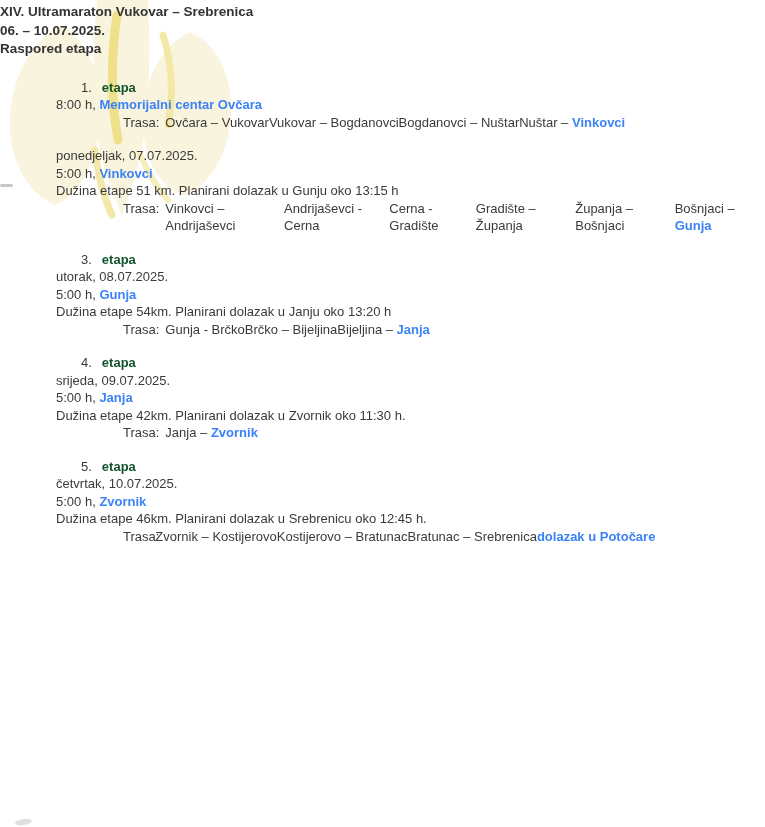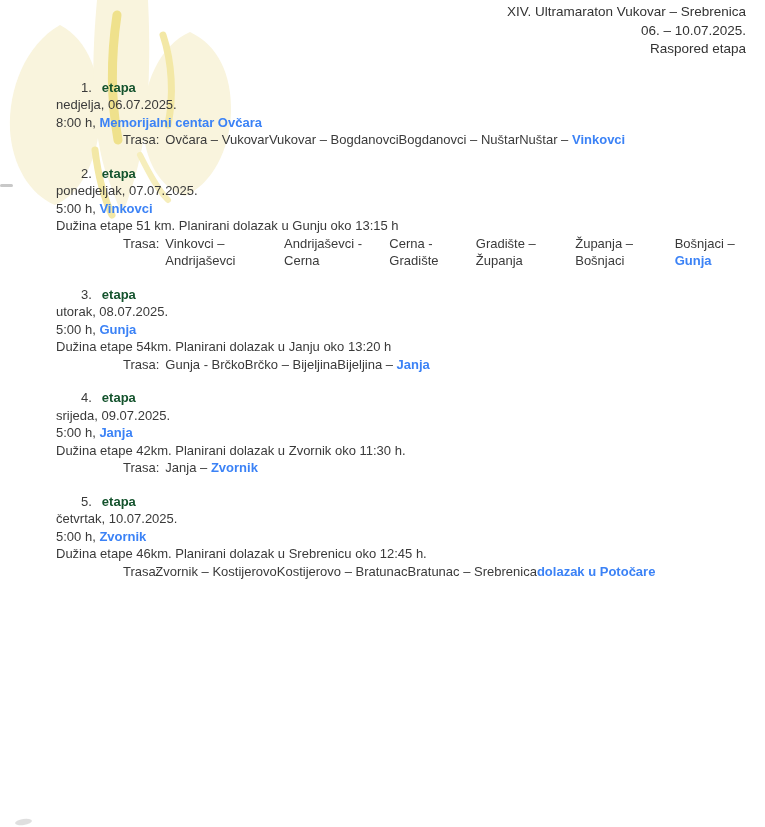--- a/index.html
+++ b/index.html
@@ -37,26 +37,25 @@
     background: #c4c4c4;
     opacity: 0.55;
     border-radius: 50%;
     transform: rotate(-8deg);
     z-index: 0;
   }
   .content { position: relative; z-index: 1; }
   .titles {
     width: 722px;
     padding-top: 3px;
-    text-align: right;
-    font-weight: normal;
+    text-align: left;
+    font-weight: bold;
     font-size: 13.5px;
     line-height: 18.5px;
     color: #333333;
-    margin-left: 24px;
   }
   .stages {
     margin-top: 20px;
     padding-left: 56px;
     font-size: 13px;
     line-height: 17.5px;
   }
   .stage + .stage { margin-top: 16px; }
   .heading { padding-left: 25px; }
   .heading .num { font-weight: normal; }
@@ -98,37 +97,33 @@
       <div>06. – 10.07.2025.</div>
       <div>Raspored etapa</div>
     </div>
 
     <div class="stages">
 
       <section class="stage stage-1">
         <div class="heading">
           <span class="num">1.</span><span class="lbl">etapa</span>
         </div>
-        <div class="line">nedjelja, 06.07.2025.</div>
         <div class="line"><span>8:00 h,</span> <b>Memorijalni centar Ovčara</b></div>
         <div class="trasa">
           <span class="trasa-label">Trasa:</span>
           <div class="routes">
             <div class="route"><span>Ovčara – Vukovar</span><b></b></div>
             <div class="route"><span>Vukovar – Bogdanovci</span><b></b></div>
             <div class="route"><span>Bogdanovci – Nuštar</span><b></b></div>
             <div class="route"><span>Nuštar – </span><b>Vinkovci</b></div>
           </div>
         </div>
       </section>
 
       <section class="stage stage-2">
-        <div class="heading">
-          <span class="num">2.</span><span class="lbl">etapa</span>
-        </div>
         <div class="line">ponedjeljak, 07.07.2025.</div>
         <div class="line"><span>5:00 h,</span> <b>Vinkovci</b></div>
         <div class="line">Dužina etape 51 km. Planirani dolazak u Gunju oko 13:15 h</div>
         <div class="trasa">
           <span class="trasa-label">Trasa:</span>
           <div class="routes">
             <div class="route"><span>Vinkovci – Andrijaševci</span><b></b></div>
             <div class="route"><span>Andrijaševci - Cerna</span><b></b></div>
             <div class="route"><span>Cerna - Gradište</span><b></b></div>
             <div class="route"><span>Gradište – Županja</span><b></b></div>

